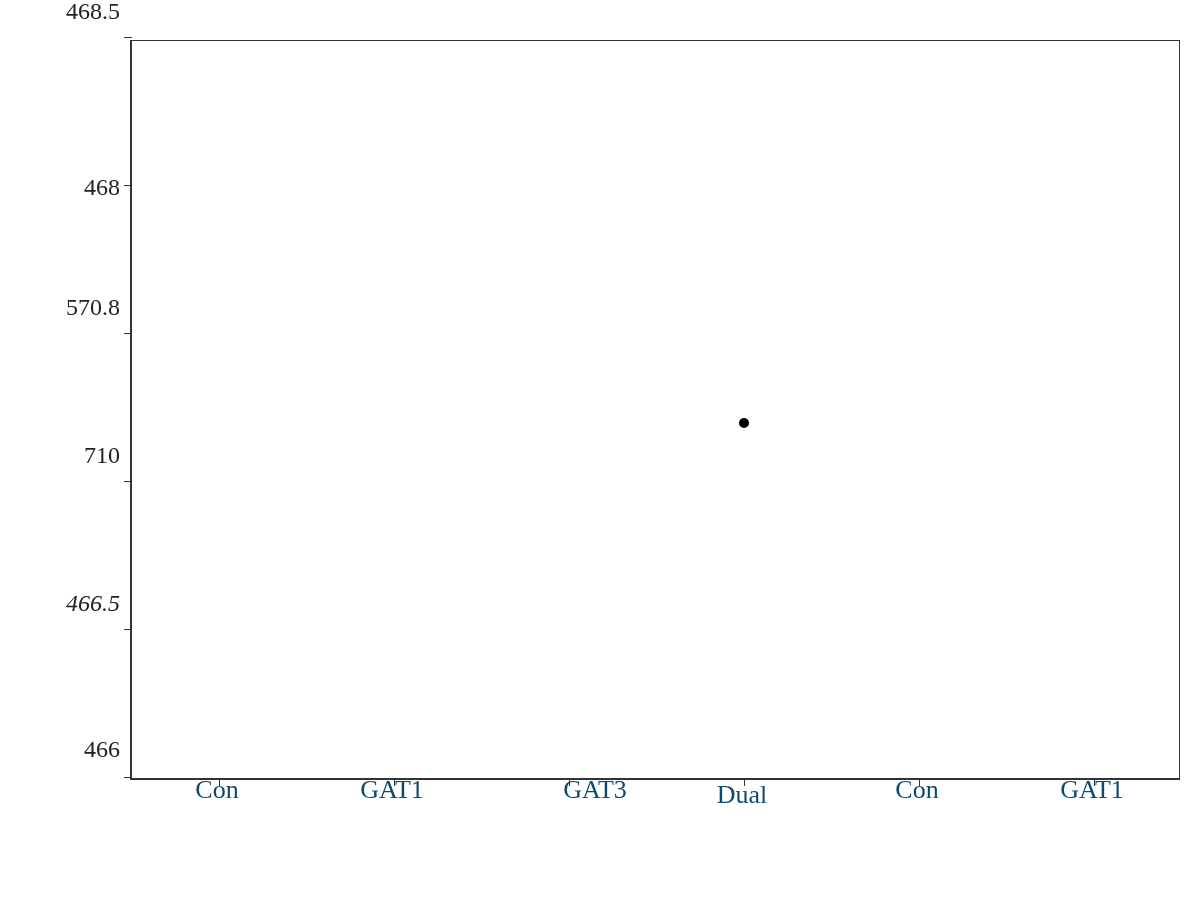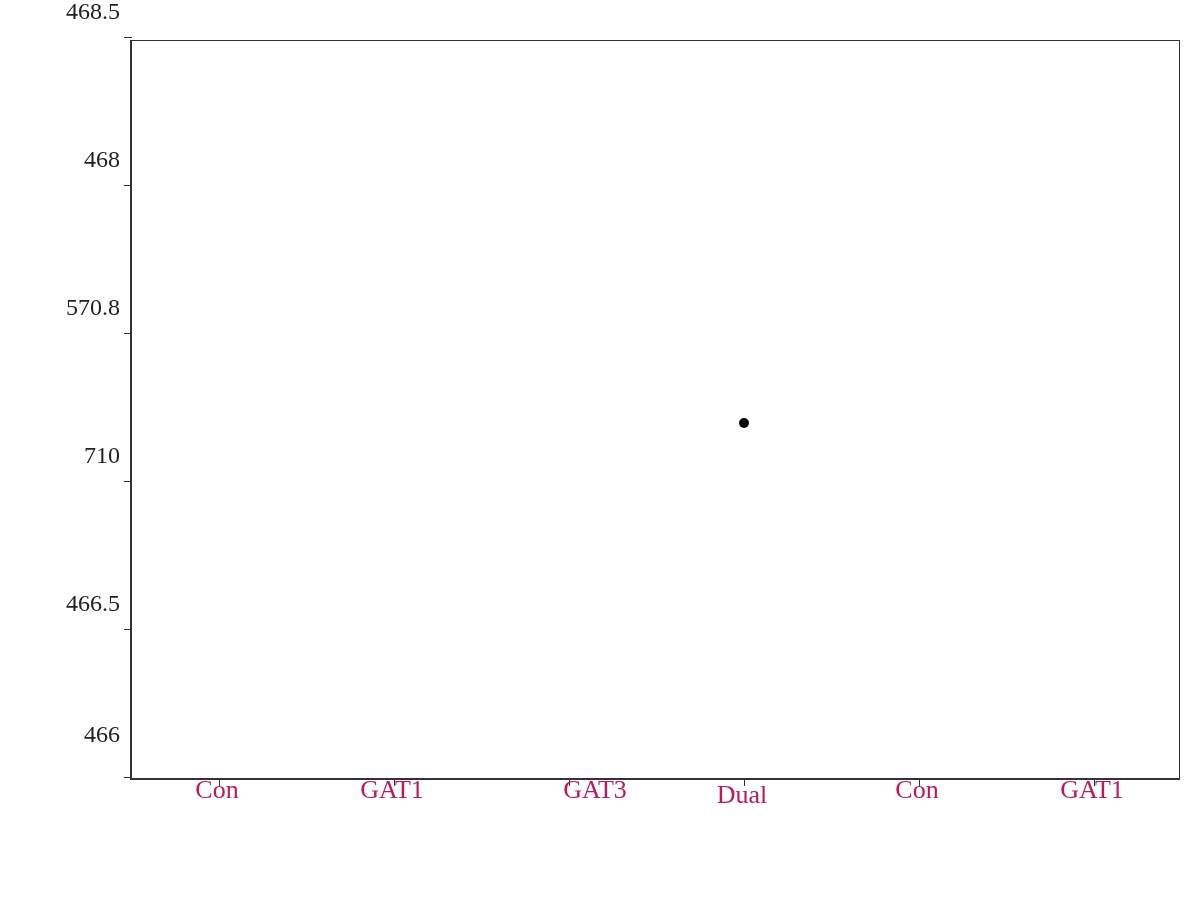--- a/index.html
+++ b/index.html
@@ -50,21 +50,21 @@
       transform: translateX(-50%) rotate(-90deg);
       transform-origin: center center;
       font-size: 28px;
       color: #222;
       white-space: nowrap;
     }
     .x-axis-label {
       position: absolute;
       bottom: 0px;
       font-size: 26px;
-      color: #be185d;
+      color: #0c4a6e;
       text-align: center;
       transform: translateX(-50%);
     }
     .y-tick-label {
       position: absolute;
       right: calc(100% + 12px);
       font-size: 24px;
       color: #222;
       transform: translateY(-50%);
       white-space: nowrap;
@@ -81,36 +81,36 @@
 </head>
 <body>
 
 <div class="chart-container">
 
   <div class="y-axis-label" style="left:38px; top:50%; transform: translateY(-50%) rotate(-90deg);">Burst onset time (ms)</div>
 
   <div class="chart-area">
 
     <div class="tick-y" style="bottom: 148px;"></div>
-    <div class="y-tick-label" style="bottom: 148px;">466.5</div>
+    <div class="y-tick-label" style="bottom: 148px; font-style: italic;">466.5</div>
 
     <div class="tick-y" style="bottom: 296px;"></div>
     <div class="y-tick-label" style="bottom: 296px;">710</div>
 
     <div class="tick-y" style="bottom: 444px;"></div>
     <div class="y-tick-label" style="bottom: 444px;">570.8</div>
 
     <div class="tick-y" style="bottom: 592px;"></div>
-    <div class="y-tick-label" style="bottom: 592px;">468</div>
+    <div class="y-tick-label" style="bottom: 564px;">468</div>
 
     <div class="tick-y" style="bottom: 740px;"></div>
     <div class="y-tick-label" style="bottom: 740px;">468.5</div>
 
     <div class="tick-y" style="bottom: 0px;"></div>
-    <div class="y-tick-label" style="bottom: 17px;">466</div>
+    <div class="y-tick-label" style="bottom: 2px;">466</div>
 
     <div class="tick-x" style="left: 87px;"></div>
     <div class="tick-x" style="left: 262px;"></div>
     <div class="tick-x" style="left: 437px;"></div>
     <div class="tick-x" style="left: 612px;"></div>
     <div class="tick-x" style="left: 787px;"></div>
     <div class="tick-x" style="left: 962px;"></div>
 
     <div class="data-point" style="left: 612px; bottom: 355px;"></div>
 

